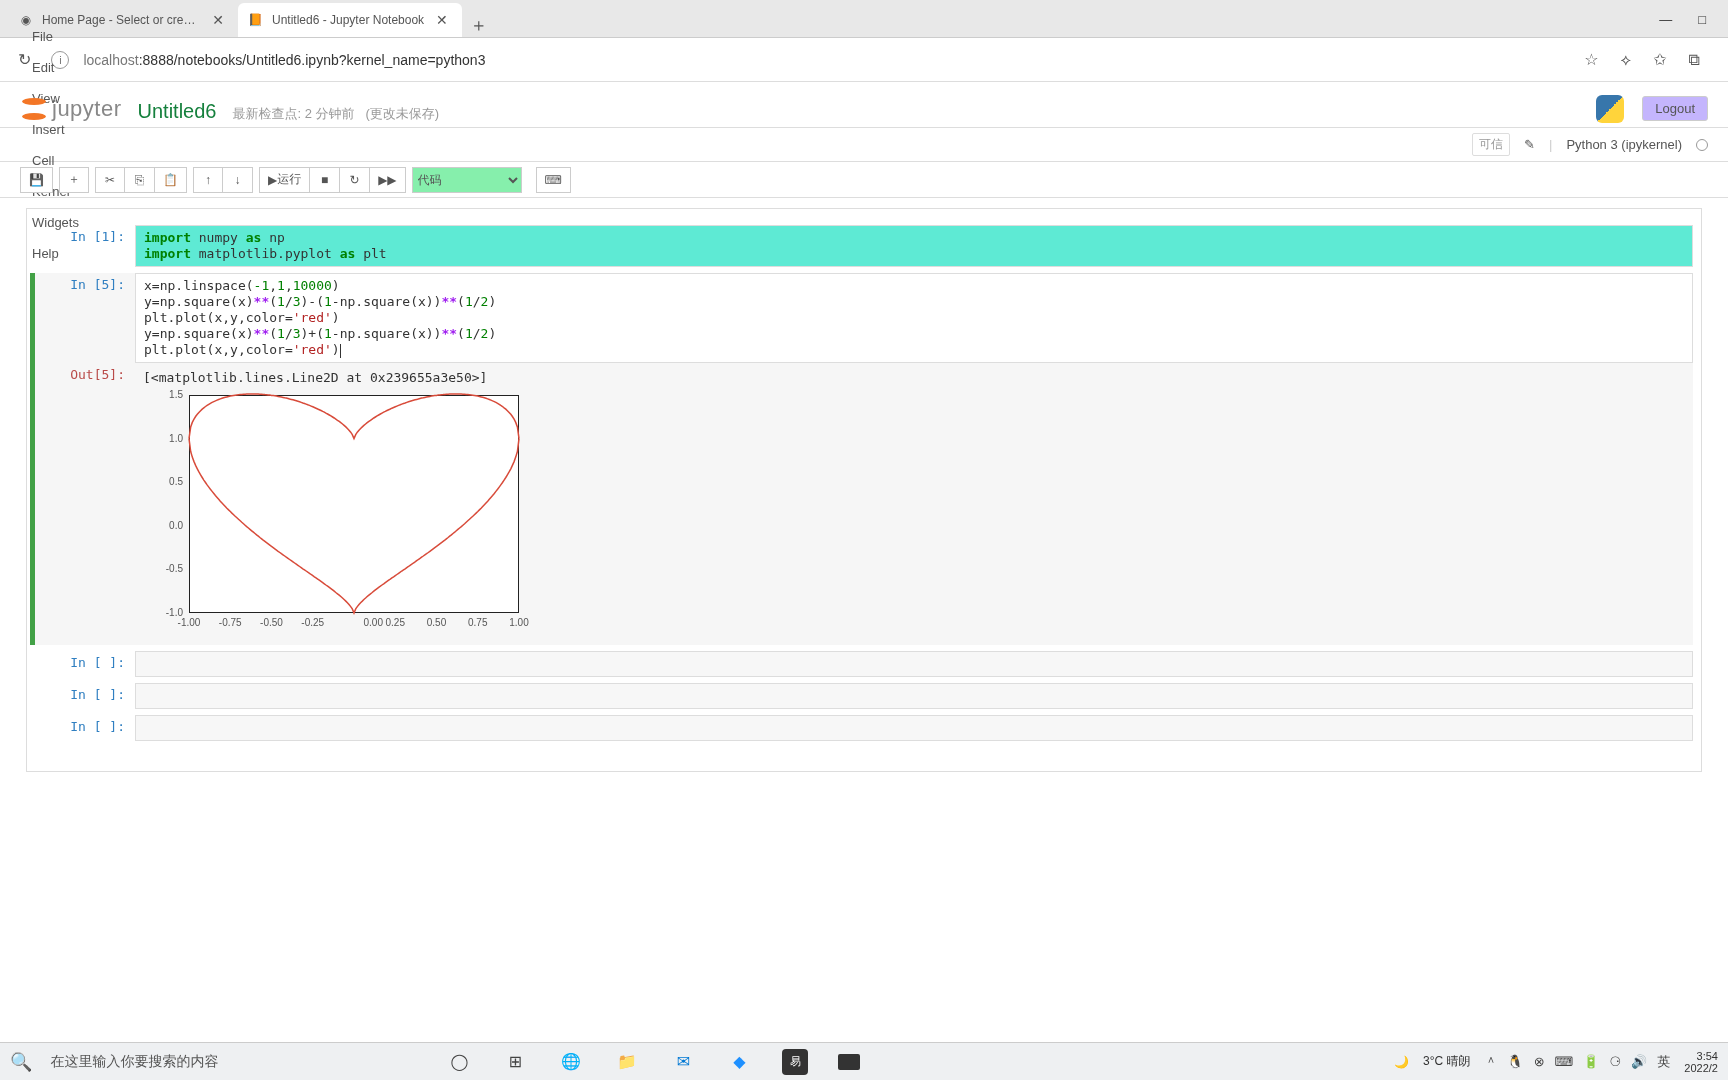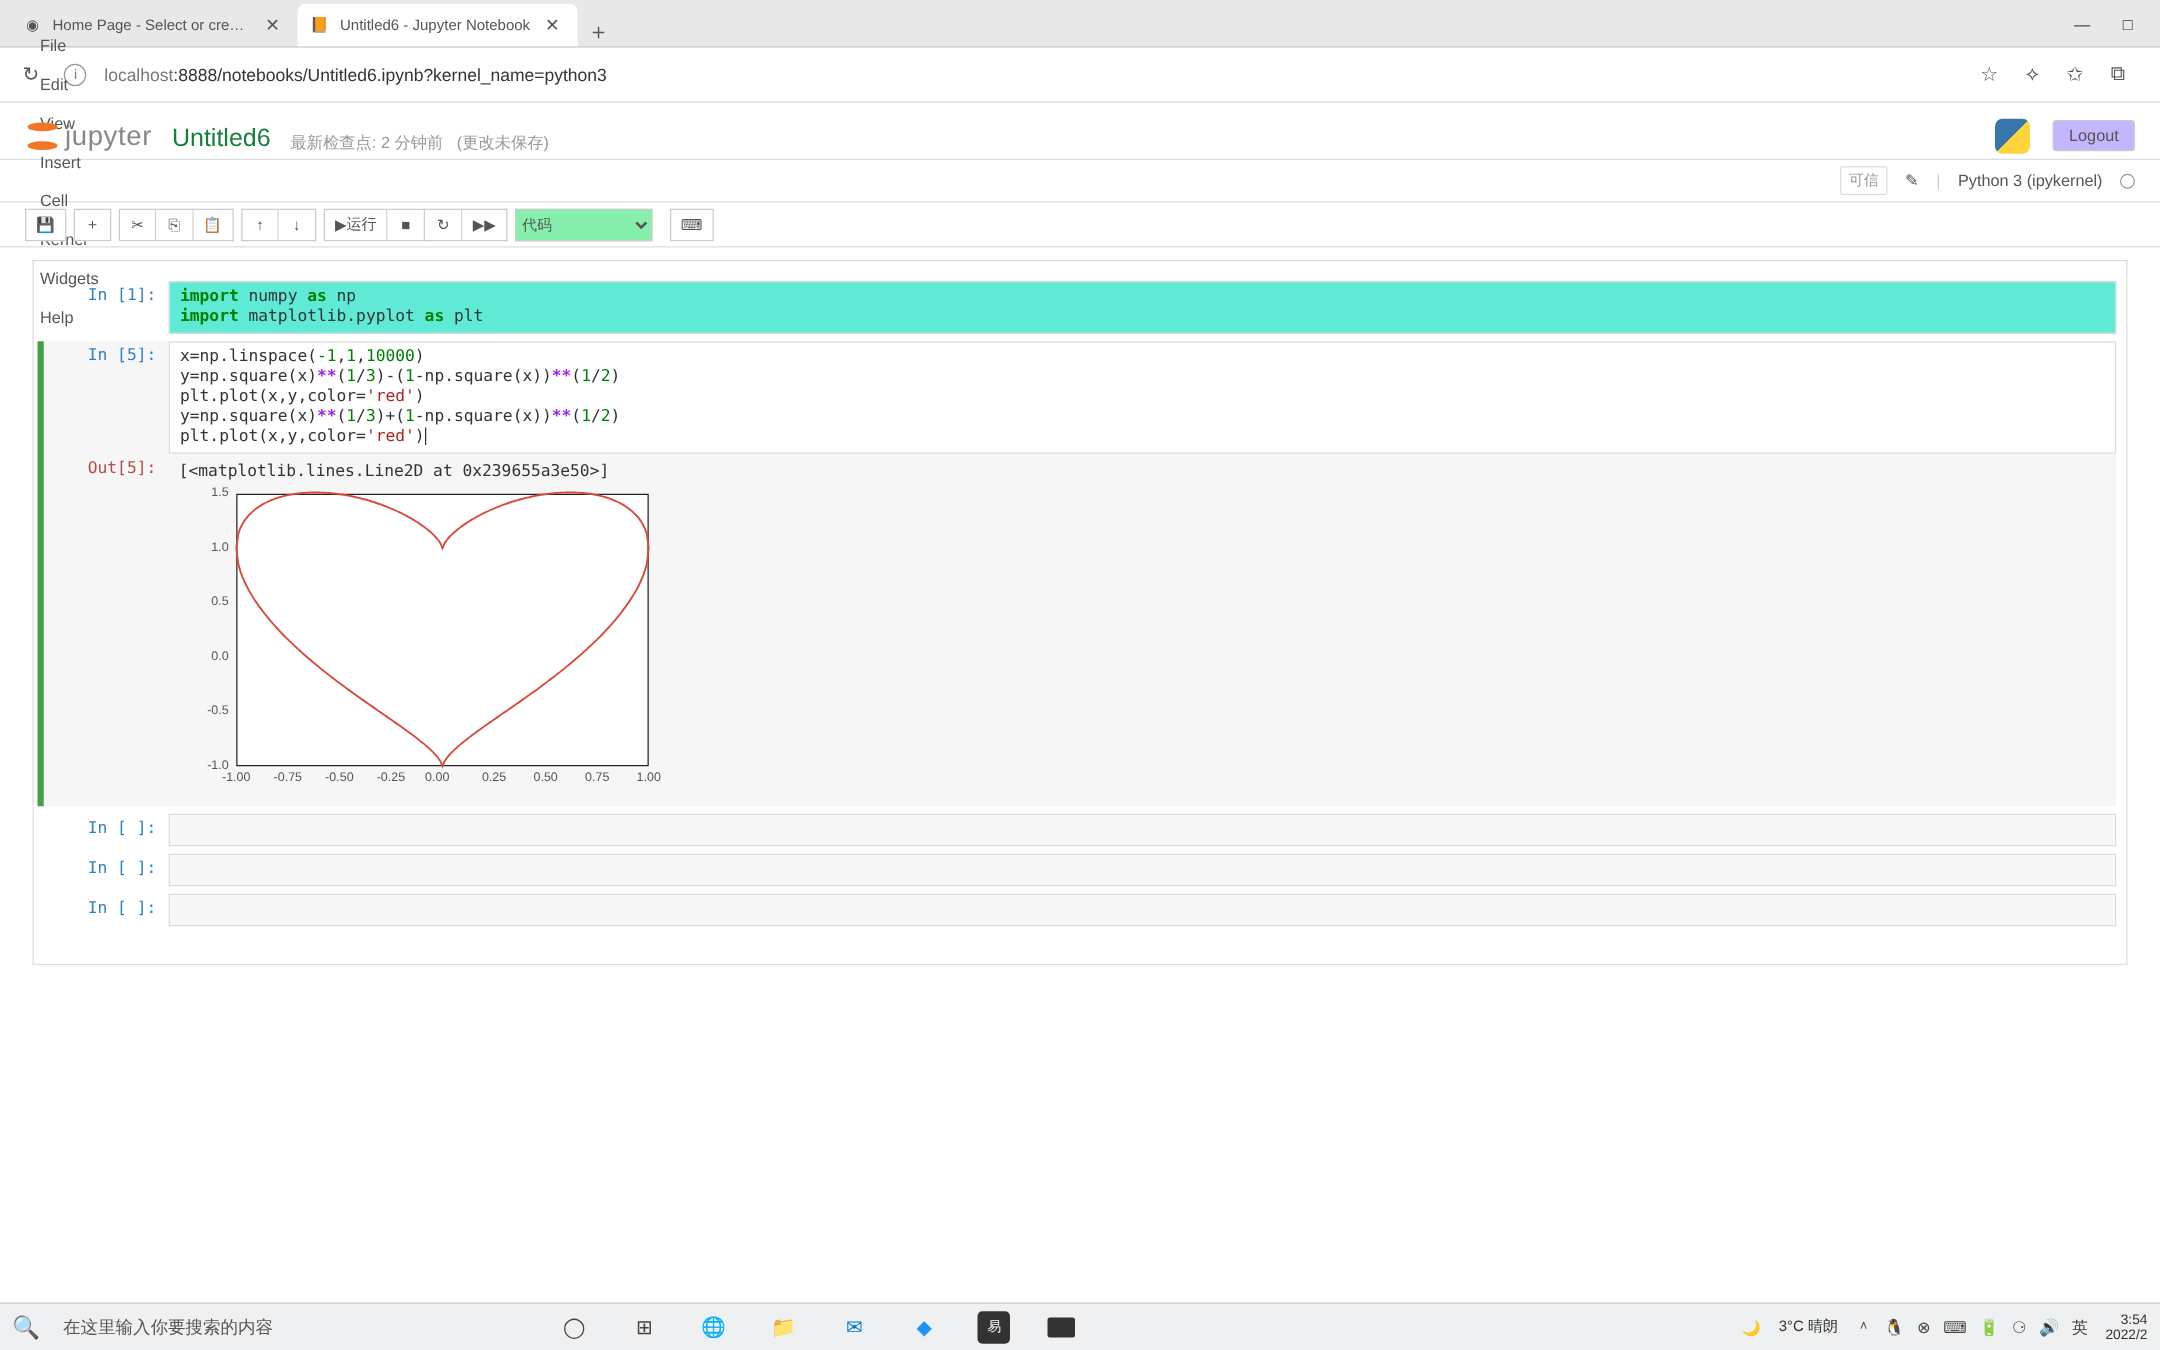--- a/index.html
+++ b/index.html
@@ -234,21 +234,21 @@
                 <div class="plot-ylabel" style="right: 340px; left: 0px; text-align: right; width: 40px; top: 130.8px;">0.0</div>
                 <div class="plot-ylabel" style="right: 340px; left: 0px; text-align: right; width: 40px; top: 87.2px;">0.5</div>
                 <div class="plot-ylabel" style="right: 340px; left: 0px; text-align: right; width: 40px; top: 43.6px;">1.0</div>
                 <div class="plot-ylabel" style="right: 340px; left: 0px; text-align: right; width: 40px; top: 0px;">1.5</div>
               </div>
             <div id="xlabels">
                 <div class="plot-xlabel" style="top: 228px; left: 32px; width: 28px; text-align: center;">-1.00</div>
                 <div class="plot-xlabel" style="top: 228px; left: 73.25px; width: 28px; text-align: center;">-0.75</div>
                 <div class="plot-xlabel" style="top: 228px; left: 114.5px; width: 28px; text-align: center;">-0.50</div>
                 <div class="plot-xlabel" style="top: 228px; left: 155.75px; width: 28px; text-align: center;">-0.25</div>
-                <div class="plot-xlabel" style="top: 228px; left: 197px; width: 28px; text-align: left;">0.00</div>
+                <div class="plot-xlabel" style="top: 228px; left: 212px; width: 28px; text-align: right;">0.00</div>
                 <div class="plot-xlabel" style="top: 228px; left: 238.25px; width: 28px; text-align: center;">0.25</div>
                 <div class="plot-xlabel" style="top: 228px; left: 279.5px; width: 28px; text-align: center;">0.50</div>
                 <div class="plot-xlabel" style="top: 228px; left: 320.75px; width: 28px; text-align: center;">0.75</div>
                 <div class="plot-xlabel" style="top: 228px; left: 362px; width: 28px; text-align: center;">1.00</div>
               </div>
           </div>
         </div>
       </div>
     </div>
 

